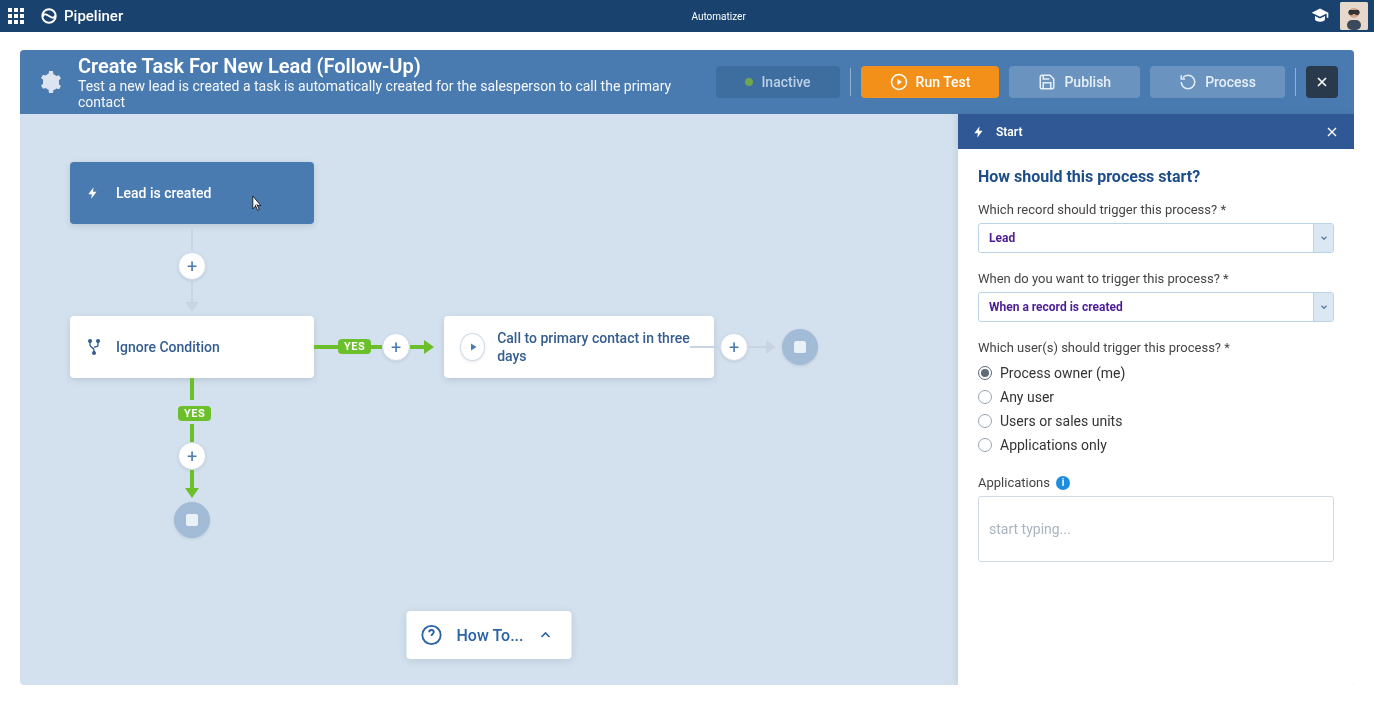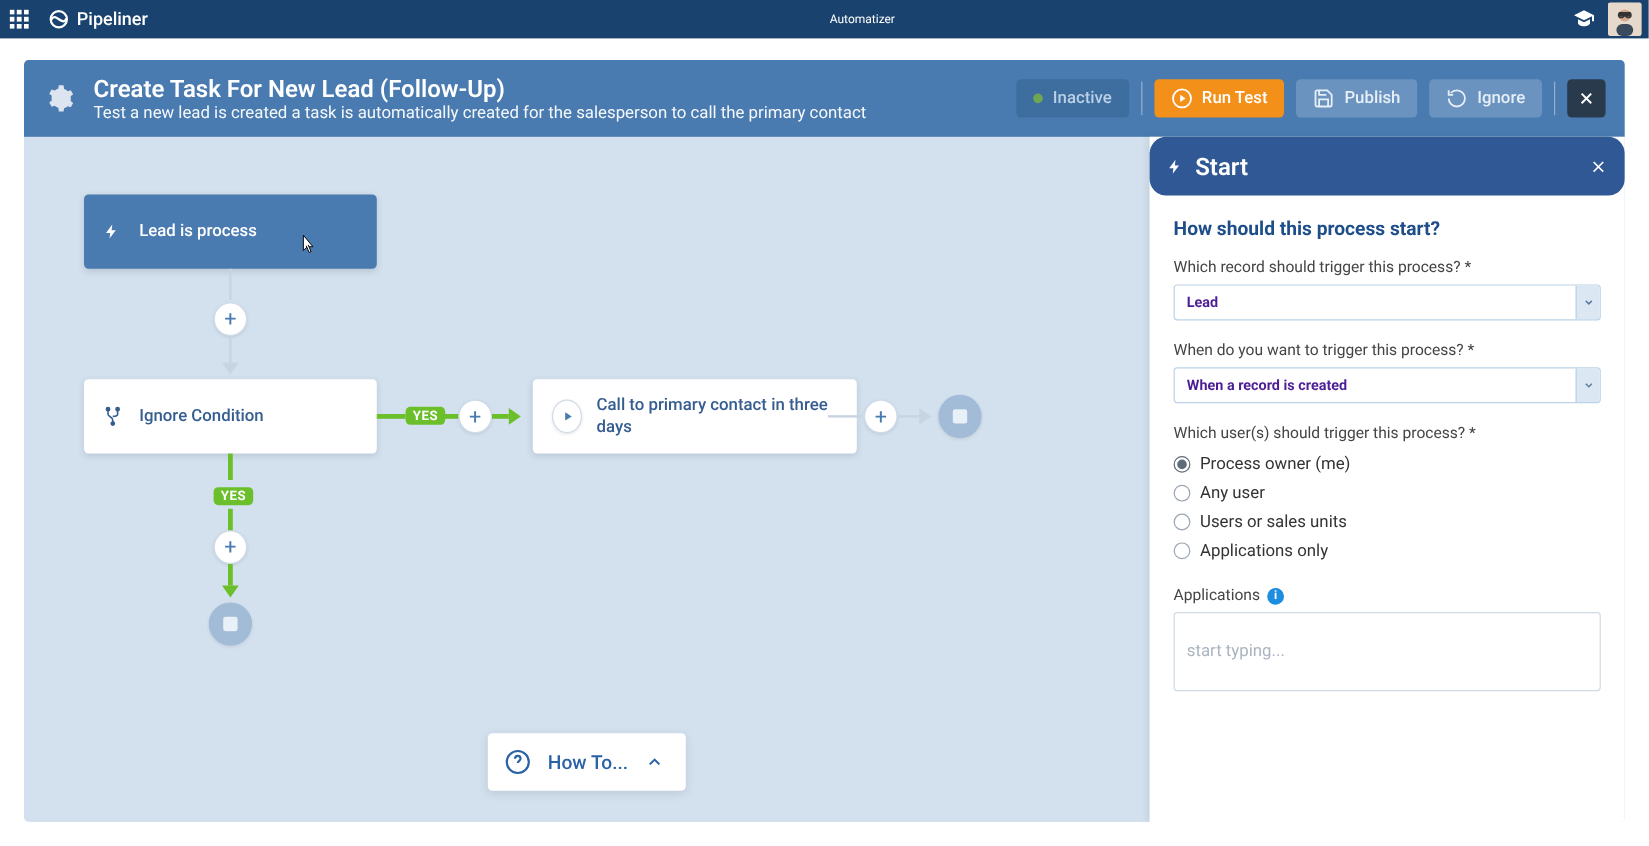--- a/index.html
+++ b/index.html
@@ -33,21 +33,21 @@
   
   .editor-header {
     height:64px; background:var(--blue-light); display:flex; align-items:center; padding:0 16px; gap:14px; color:#fff;
   }
   .editor-header .gear { width:28px; display:flex; align-items:center; justify-content:center; fill:#ffffffcc;}
   .editor-header .title-area { flex:1; min-width:0;}
   .editor-header .title { font-size:20px; font-weight:600; line-height:1.2;}
   .editor-header .subtitle { font-size:14px; opacity:.95; }
   .editor-header .actions { display:flex; align-items:center; gap:10px;}
   .header-sep { width:1px; height:28px; background:rgba(255,255,255,.4);}
-  .btn { height:32px; display:flex; align-items:center; gap:8px; padding:0 14px; border-radius:4px; font-size:14px; font-weight:500; cursor:pointer; border:none;}
+  .btn { height:32px; display:flex; align-items:center; gap:8px; padding:0 29px; border-radius:4px; font-size:14px; font-weight:500; cursor:pointer; border:none;}
   .btn.inactive { background:#3e6d9f; color:#b9d0e6; cursor:default;}
   .btn.inactive .dot { width:8px;height:8px;border-radius:50%; background:#6ea752; }
   .btn.orange { background:var(--orange); color:#fff;}
   .btn.disabled { background:#6a93bf; color:#e6eff7; cursor:default;}
   .btn.close { width:32px; padding:0; background:#2a3a4d; color:#fff; justify-content:center;}
   
   .editor-body { flex:1; position:relative; display:flex; }
   .canvas { flex:1; position:relative; overflow:hidden;}
   
   
@@ -69,21 +69,21 @@
   .arrow-v-green { position:absolute; width:4px; background:var(--green);}
   .arrowhead-down-grey { position:absolute; width:0;height:0;border-left:7px solid transparent;border-right:7px solid transparent;border-top:10px solid #c8d4e2;}
   .arrowhead-down-green { position:absolute; width:0;height:0;border-left:7px solid transparent;border-right:7px solid transparent;border-top:10px solid var(--green);}
   .arrowhead-right-green { position:absolute; width:0;height:0;border-top:7px solid transparent;border-bottom:7px solid transparent;border-left:10px solid var(--green);}
   .arrowhead-right-grey { position:absolute; width:0;height:0;border-top:7px solid transparent;border-bottom:7px solid transparent;border-left:10px solid #c8d4e2;}
   
   .howto { position:absolute; bottom:26px; left:50%; transform:translateX(-50%); background:#fff; border-radius:4px; box-shadow:0 2px 8px rgba(0,0,0,.1); height:48px; display:flex; align-items:center; padding:0 18px 0 14px; gap:14px; color:#2a62a5; font-size:16px; font-weight:500; cursor:pointer;}
   
   
   .panel { width:396px; background:#fff; display:flex; flex-direction:column; box-shadow:-2px 0 6px rgba(0,0,0,.08);}
-  .panel-header { height:49px; background:var(--panel-header); color:#fff; display:flex; align-items:center; padding:0 14px; gap:10px; font-size:20px; font-weight:600;border-radius:14px;}
+  .panel-header { height:35px; background:var(--panel-header); color:#fff; display:flex; align-items:center; padding:0 14px; gap:10px; font-size:12px; font-weight:600;}
   .panel-header .spacer{flex:1;}
   .panel-body { padding:18px 20px; font-size:14px; color:#333; overflow:auto;}
   .panel-body h3 { color:#1d4e89; font-size:16px; margin:0 0 16px; font-weight:700;}
   .panel-body .label { font-size:13px; color:#444; margin-bottom:6px;}
   .select { display:flex; border:1px solid #bcd2e6; border-radius:3px; overflow:hidden; margin-bottom:18px;}
   .select .val { flex:1; padding:7px 10px; font-weight:700; color:#4c1d95; font-size:12px;}
   .select .chev { width:20px; background:#dbe7f3; display:flex; align-items:center; justify-content:center; border-left:1px solid #bcd2e6;}
   .radio-row { display:flex; align-items:center; gap:8px; padding:4px 0; font-size:14px; color:#333;}
   .radio-outer{ width:14px;height:14px;border:1px solid #9aa5b1;border-radius:50%; display:flex;align-items:center;justify-content:center;}
   .radio-outer.checked{ border-color:#5f6b78;}
@@ -168,41 +168,41 @@
         <svg width="18" height="18" viewBox="0 0 24 24" fill="none" stroke="#e6eff7" stroke-width="2">
             <path d="M19 21H5a2 2 0 01-2-2V5a2 2 0 012-2h11l5 5v11a2 2 0 01-2 2z"></path>
             <path d="M17 21v-8H7v8M7 3v5h8"></path>
           </svg>
         <span>Publish</span>
       </div>
       <div class="btn disabled">
         <svg width="18" height="18" viewBox="0 0 24 24" fill="none" stroke="#e6eff7" stroke-width="2">
             <path d="M3 12a9 9 0 109-9 9 9 0 00-6.7 3M3 3v5h5"></path>
           </svg>
-        <span>Ignore</span>
+        <span>Process</span>
       </div>
       <div class="header-sep"></div>
       <div class="btn close">
         <svg width="16" height="16" viewBox="0 0 24 24" stroke="#fff" stroke-width="2.5">
             <path d="M6 6l12 12M18 6L6 18"></path>
           </svg>
       </div>
     </div>
   </div>
 
   <div class="editor-body">
     <div class="canvas">
 
       <div class="node start" style="left:50px; top:48px; width:244px; height:62px;">
         <span class="icon">
             <svg width="14" height="18" viewBox="0 0 24 24" fill="#fff">
               <path d="M13 2L4 14h6l-1 8 9-12h-6l1-8z"></path>
             </svg>
           </span>
-        <span>Lead is process</span>
+        <span>Lead is created</span>
         <span class="cursor">
             <svg width="16" height="20" viewBox="0 0 20 24">
               <path d="M6 2v16l4-4h6L6 2z" fill="#fff" stroke="#000" stroke-width="1"></path>
               <path d="M9 13l3 7 2-1-3-7" fill="#fff" stroke="#000" stroke-width="1"></path>
             </svg>
           </span>
       </div>
 
       <div class="arrow-v-grey" style="left:171px; top:110px; height:26px;"></div>
       <div class="circle" style="left:158px; top:138px;">+</div>

